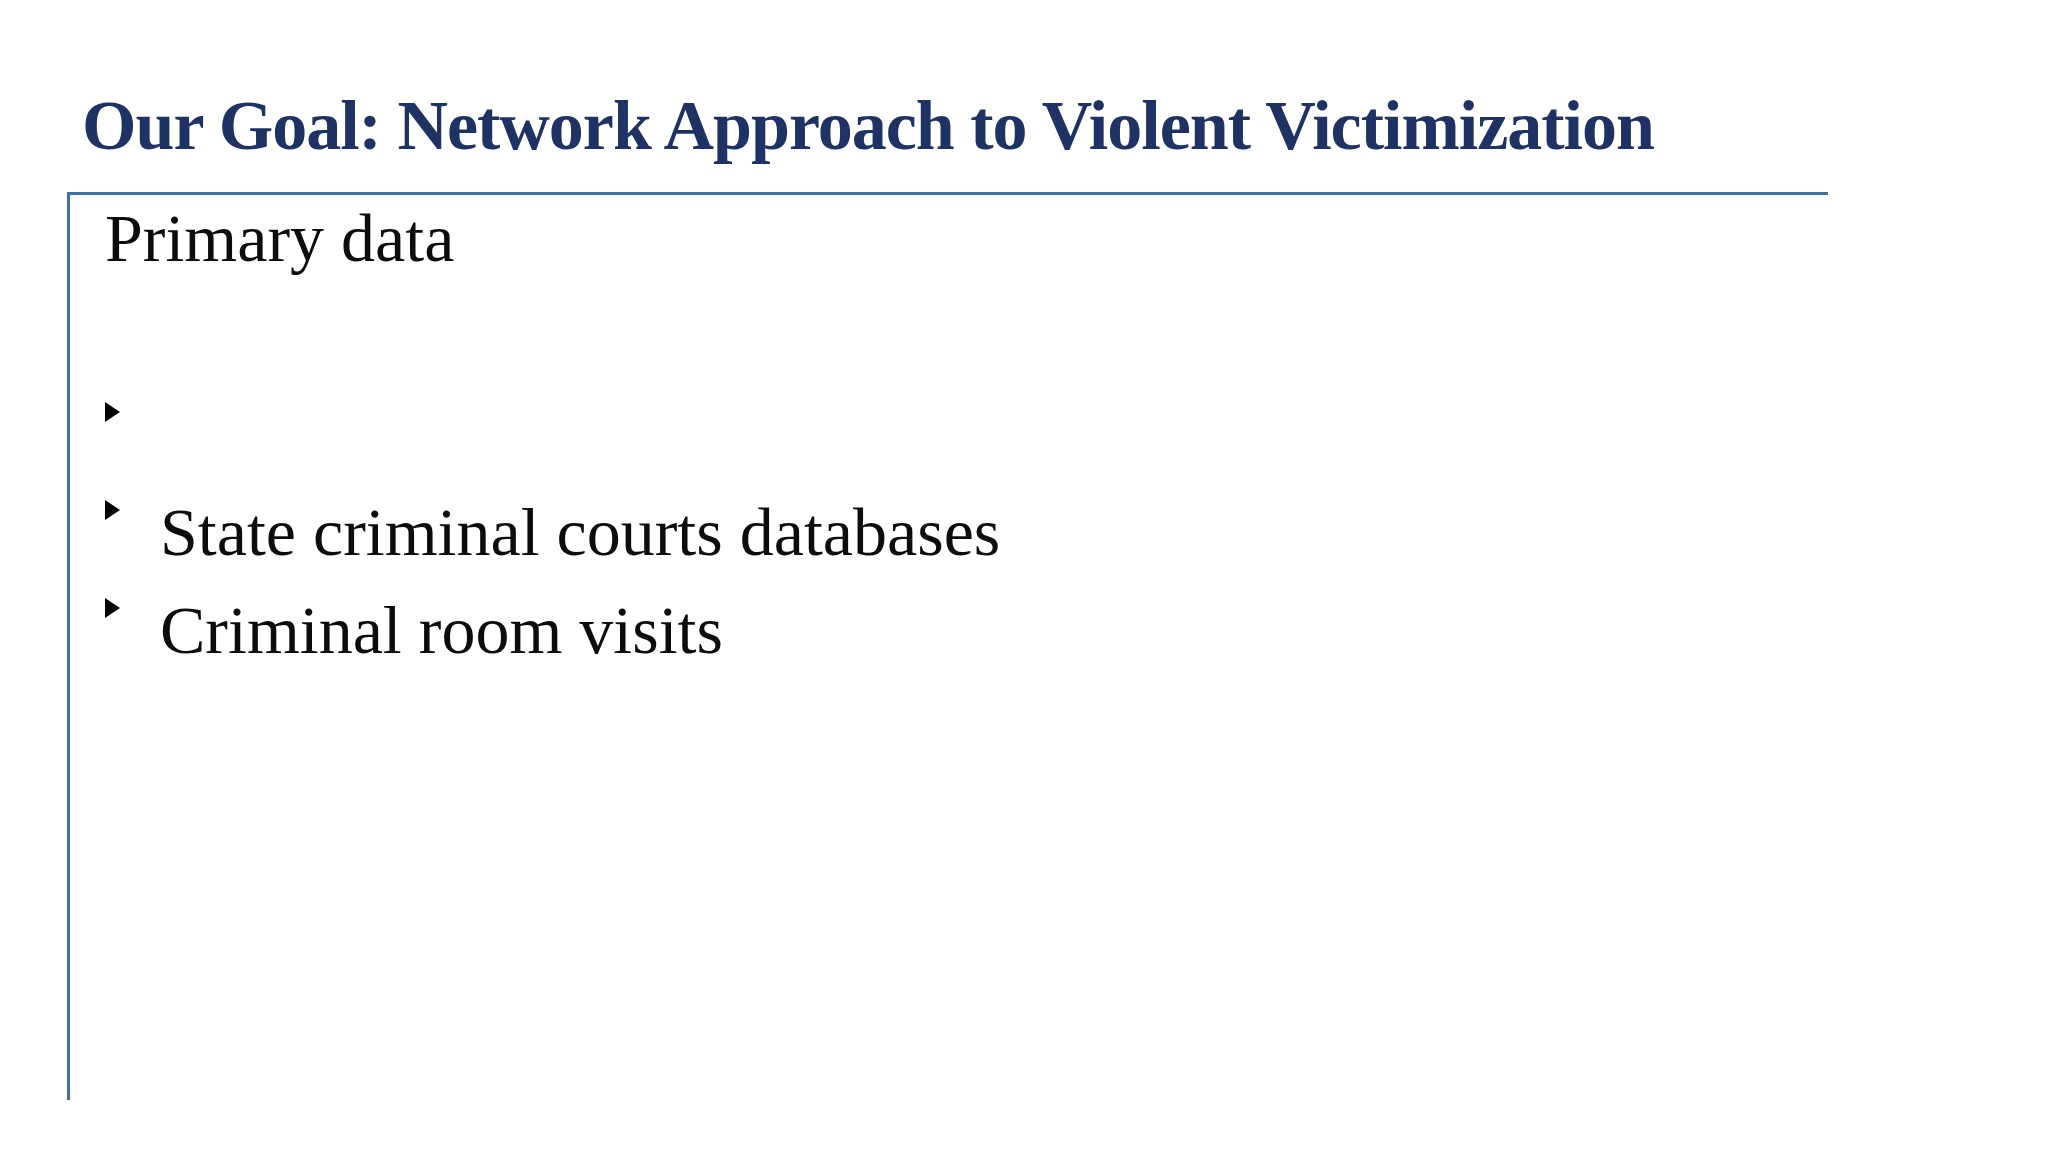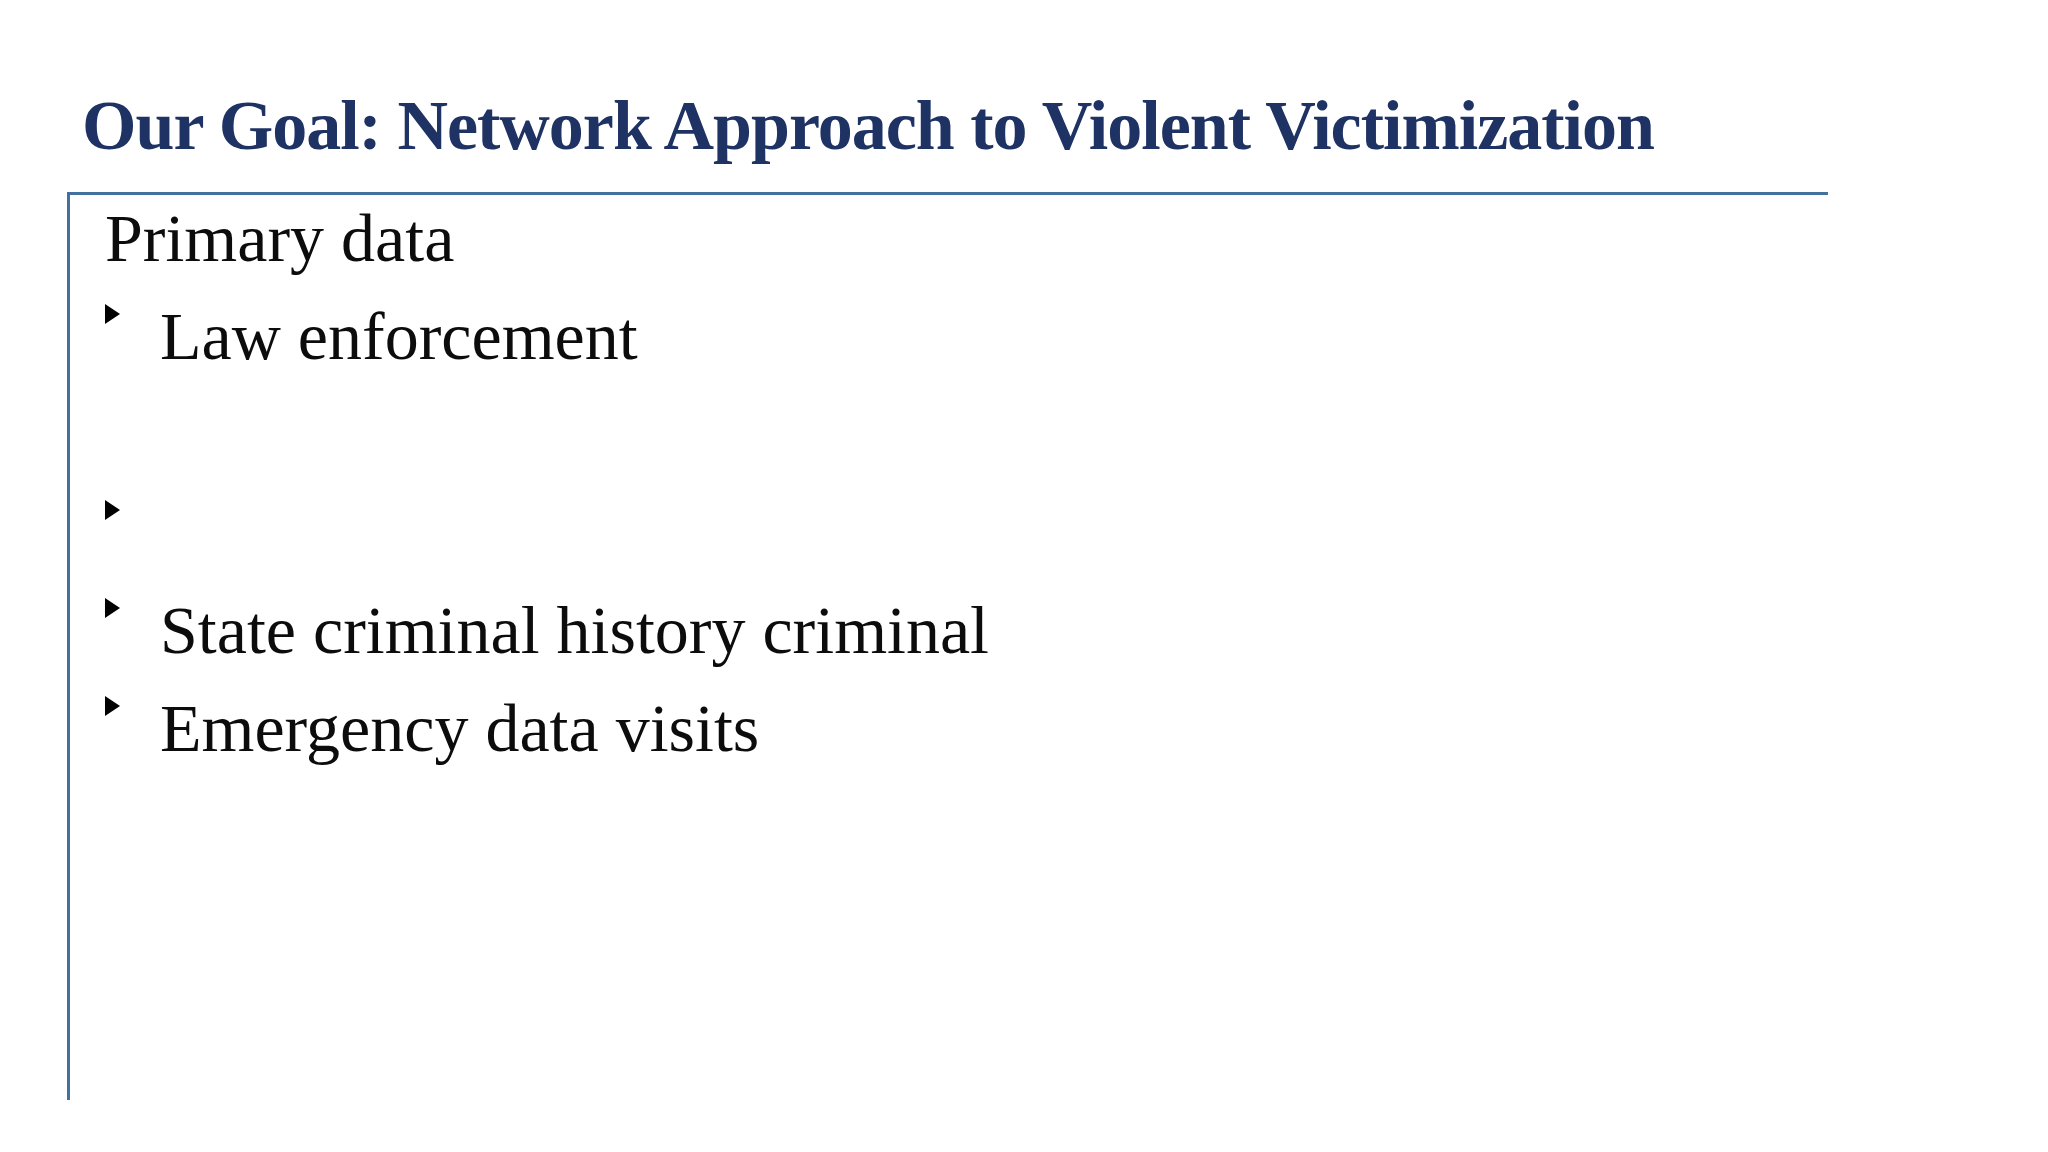--- a/index.html
+++ b/index.html
@@ -68,37 +68,33 @@
 <div class="slide">
 
   <h1 class="title">Our Goal: Network Approach to Violent Victimization</h1>
 
   <div class="content-box">
 
     <div class="line">
       <span class="text">Primary data</span>
     </div>
 
-    <div class="line">
-      <span class="bullet-marker"></span>
-      <span class="text">Law enforcement</span>
-    </div>
 
     <div class="line spacer"></div>
 
 
     <div class="line">
       <span class="bullet-marker"></span>
     </div>
 
     <div class="line">
       <span class="bullet-marker"></span>
-      <span class="text">State criminal history criminal</span>
+      <span class="text">State criminal courts databases</span>
     </div>
 
     <div class="line">
       <span class="bullet-marker"></span>
-      <span class="text">Emergency data visits</span>
+      <span class="text">Criminal room visits</span>
     </div>
 
 
   </div>
 </div>
 
 </body></html>

